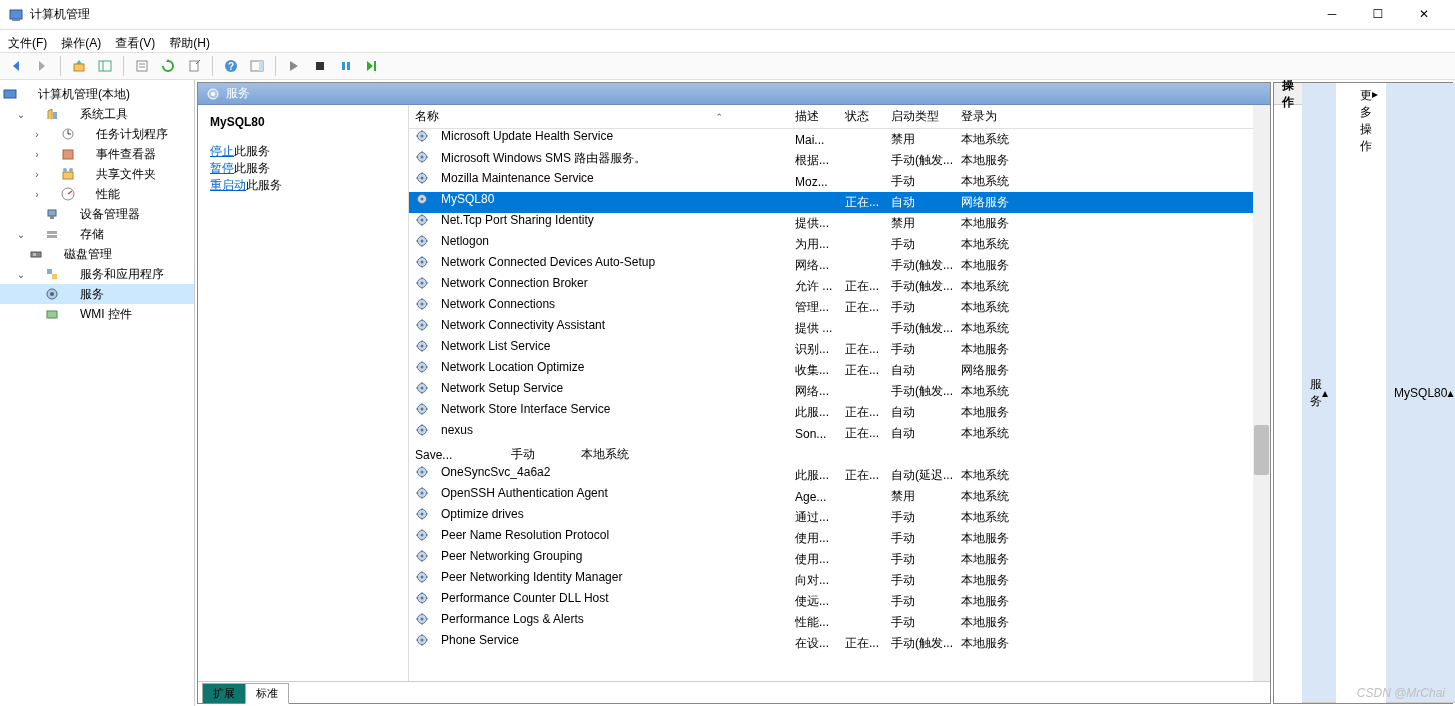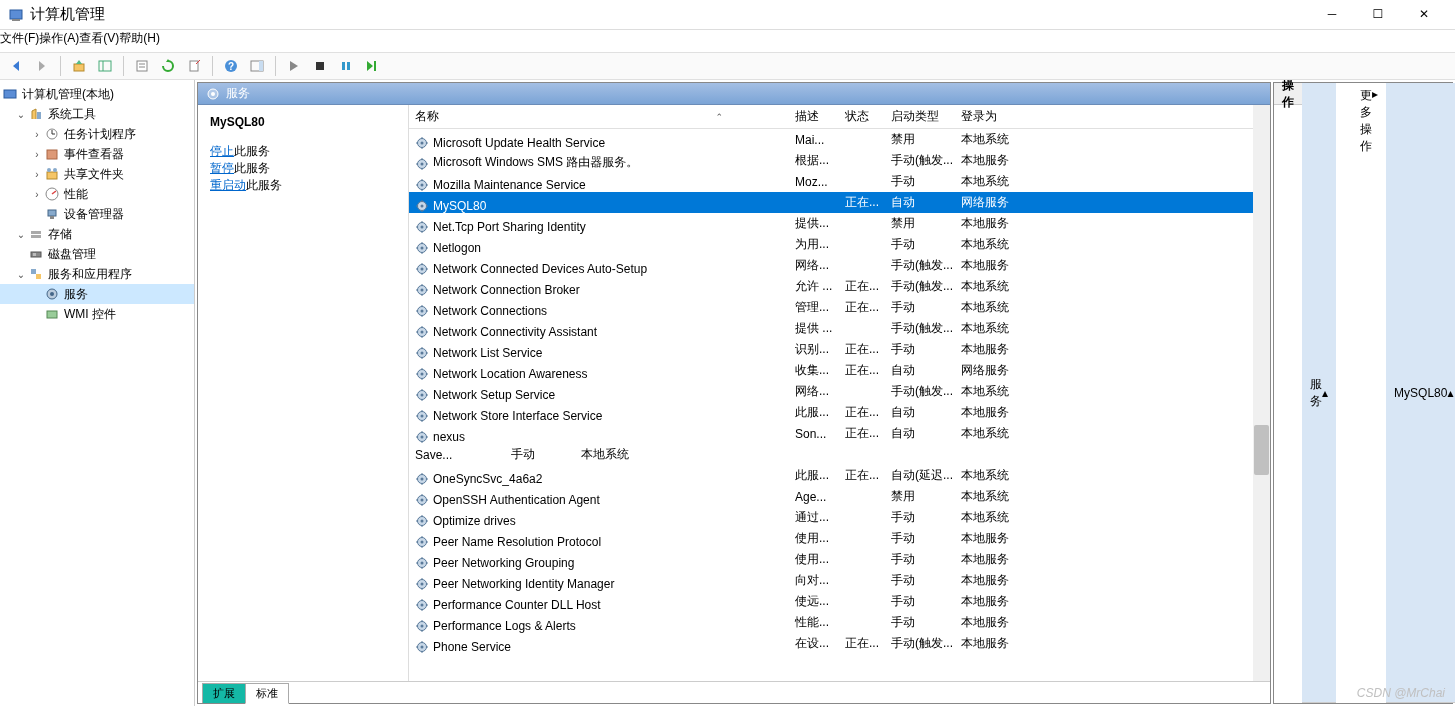--- a/index.html
+++ b/index.html
@@ -1,53 +1,53 @@
 <!DOCTYPE html>
 <html><head>
 <meta charset="utf-8">
 <style>
 * { box-sizing: border-box; margin: 0; padding: 0; }
 body { font-family: "Microsoft YaHei", "Segoe UI", Tahoma, sans-serif; font-size: 12px; background: #fff; width: 1455px; height: 706px; overflow: hidden; display: flex; flex-direction: column; }
 .titlebar { height: 30px; display: flex; align-items: center; padding: 0 8px; border-bottom: 1px solid #ddd; }
 .titlebar .icon { width: 16px; height: 16px; margin-right: 6px; display: inline-flex; align-items: center; justify-content: center; }
-.titlebar .title { flex: 1; font-size: 15px; }
+.titlebar .title { flex: 1; font-size: 12px; }
 .winbtns { display: flex; gap: 0; }
 .winbtn { width: 46px; height: 28px; display: flex; align-items: center; justify-content: center; font-family: "Segoe UI Symbol"; }
-.menubar { height: 22px; display: flex; align-items: flex-start; padding: 0 0; }
+.menubar { height: 22px; display: flex; align-items: flex-end; padding: 0 8px; gap: 14px; }
 .menubar span { cursor: default; }
 .toolbar { height: 28px; display: flex; align-items: center; padding: 0 4px; gap: 2px; border-top: 1px solid #e0e0e0; border-bottom: 1px solid #e0e0e0; background: #fafafa; }
 .toolbtn { width: 24px; height: 24px; display: flex; align-items: center; justify-content: center; border-radius: 2px; }
 .tsep { width: 1px; height: 20px; background: #ccc; margin: 0 4px; }
 .main { flex: 1; display: flex; overflow: hidden; }
 .tree { width: 195px; border-right: 1px solid #ccc; padding: 4px 0; overflow-y: auto; }
-.tnode { display: flex; align-items: center; height: 20px; padding-left: 4px; white-space: nowrap; cursor: default; }
+.tnode { display: flex; align-items: center; height: 20px; padding-left: 4px; white-space: nowrap; cursor: default; gap: 16px; }
 .tnode .exp { width: 14px; text-align: center; color: #555; font-size: 10px; }
 .tnode .ticon { width: 16px; height: 16px; margin-right: 4px; display: inline-flex; align-items: center; justify-content: center; }
 .tnode.sel { background: #cce8ff; }
 .center { flex: 1; display: flex; flex-direction: column; border: 1px solid #888; margin: 2px; }
 .center-head { height: 22px; background: linear-gradient(#a4bfe4,#7ba4d6); color: #fff; display: flex; align-items: center; padding: 0 8px; gap: 6px; border-bottom: 1px solid #6b8cb8; }
 .center-body { flex: 1; display: flex; overflow: hidden; }
 .detail { width: 210px; padding: 10px 12px; }
 .detail .svcname { font-weight: bold; margin-bottom: 14px; }
 .detail .act { color: #0066cc; text-decoration: underline; cursor: pointer; }
 .list { flex: 1; overflow-y: auto; position: relative; border-left: 1px solid #ddd; }
 .lhead { display: flex; height: 24px; background: #fff; border-bottom: 1px solid #e0e0e0; position: sticky; top: 0; }
 .lhead .col, .row .col { padding: 0 6px; overflow: hidden; white-space: nowrap; text-overflow: ellipsis; display: flex; align-items: center; }
 .col-name { width: 380px; }
 .col-desc { width: 50px; }
 .col-stat { width: 46px; }
 .col-start { width: 70px; }
 .col-logon { width: 90px; }
 .row { display: flex; height: 21px; cursor: default; }
 .row.sel { background: #0078d7; color: #fff; }
-.row .col-name { display: flex; align-items: flex-end; gap: 4px; }
+.row .col-name { display: flex; align-items: flex-start; gap: 12px; }
 .gear { width: 14px; height: 14px; display: inline-block; position: relative; flex-shrink: 0; }
 .gear svg { width: 14px; height: 14px; }
 .tabs { height: 22px; display: flex; align-items: flex-end; padding-left: 4px; border-top: 1px solid #ccc; }
-.tab { padding: 2px 10px; border: 1px solid #aaa; border-bottom: none; margin-right: -1px; background: #14b8a6; font-size: 11px; }
+.tab { padding: 2px 10px; border: 1px solid #aaa; border-bottom: none; margin-right: -1px; background: #0f766e; font-size: 11px; }
 .tab.active { background: #fff; border-bottom: 1px solid #fff; position: relative; top: 1px; }
 .scrollbar-bg { position: absolute; right: 0; top: 0; width: 17px; height: 100%; background: #f0f0f0; }
 .scrollthumb { position: absolute; right: 1px; top: 320px; width: 15px; height: 50px; background: #c0c0c0; border-radius: 2px; }
 .actions { width: 180px; border: 1px solid #888; margin: 2px 2px 2px 0; display: flex; flex-direction: row; }
 .actions-head { height: 22px; background: #f0f0f0; border-bottom: 1px solid #ccc; font-weight: bold; display: flex; align-items: center; padding: 0 8px; }
 .act-sec { background: #d8e6f5; padding: 3px 8px; border-bottom: 1px solid #ccc; display: flex; justify-content: space-between; align-items: center; }
 .act-item { padding: 4px 8px 4px 24px; display: flex; justify-content: space-between; align-items: flex-start; }
 .watermark { position: absolute; right: 10px; bottom: 6px; color: #c0c0c0; font-size: 12px; font-style: italic; }
 .sort-arrow { font-size: 9px; color: #555; margin-left: auto; padding-right: 60px; }
 </style>
@@ -518,21 +518,21 @@
                 <span class="gear"><svg viewBox="0 0 14 14">
                     <circle cx="7" cy="7" r="4.5" fill="#c8d8e8" stroke="#5a7a9a"></circle>
                     <circle cx="7" cy="7" r="1.5" fill="#5a7a9a"></circle>
                     <g stroke="#5a7a9a" stroke-width="1">
                       <line x1="7" y1="1" x2="7" y2="3"></line>
                       <line x1="7" y1="11" x2="7" y2="13"></line>
                       <line x1="1" y1="7" x2="3" y2="7"></line>
                       <line x1="11" y1="7" x2="13" y2="7"></line>
                     </g>
                   </svg></span>
-                <span>Network Location Awareness</span>
+                <span>Network Location Optimize</span>
               </div>
               <div class="col col-desc">收集...</div>
               <div class="col col-stat">正在...</div>
               <div class="col col-start">自动</div>
               <div class="col col-logon">网络服务</div>
             </div>
             <div class="row">
               <div class="col col-name">
                 <span class="gear"><svg viewBox="0 0 14 14">
                     <circle cx="7" cy="7" r="4.5" fill="#c8d8e8" stroke="#5a7a9a"></circle>

